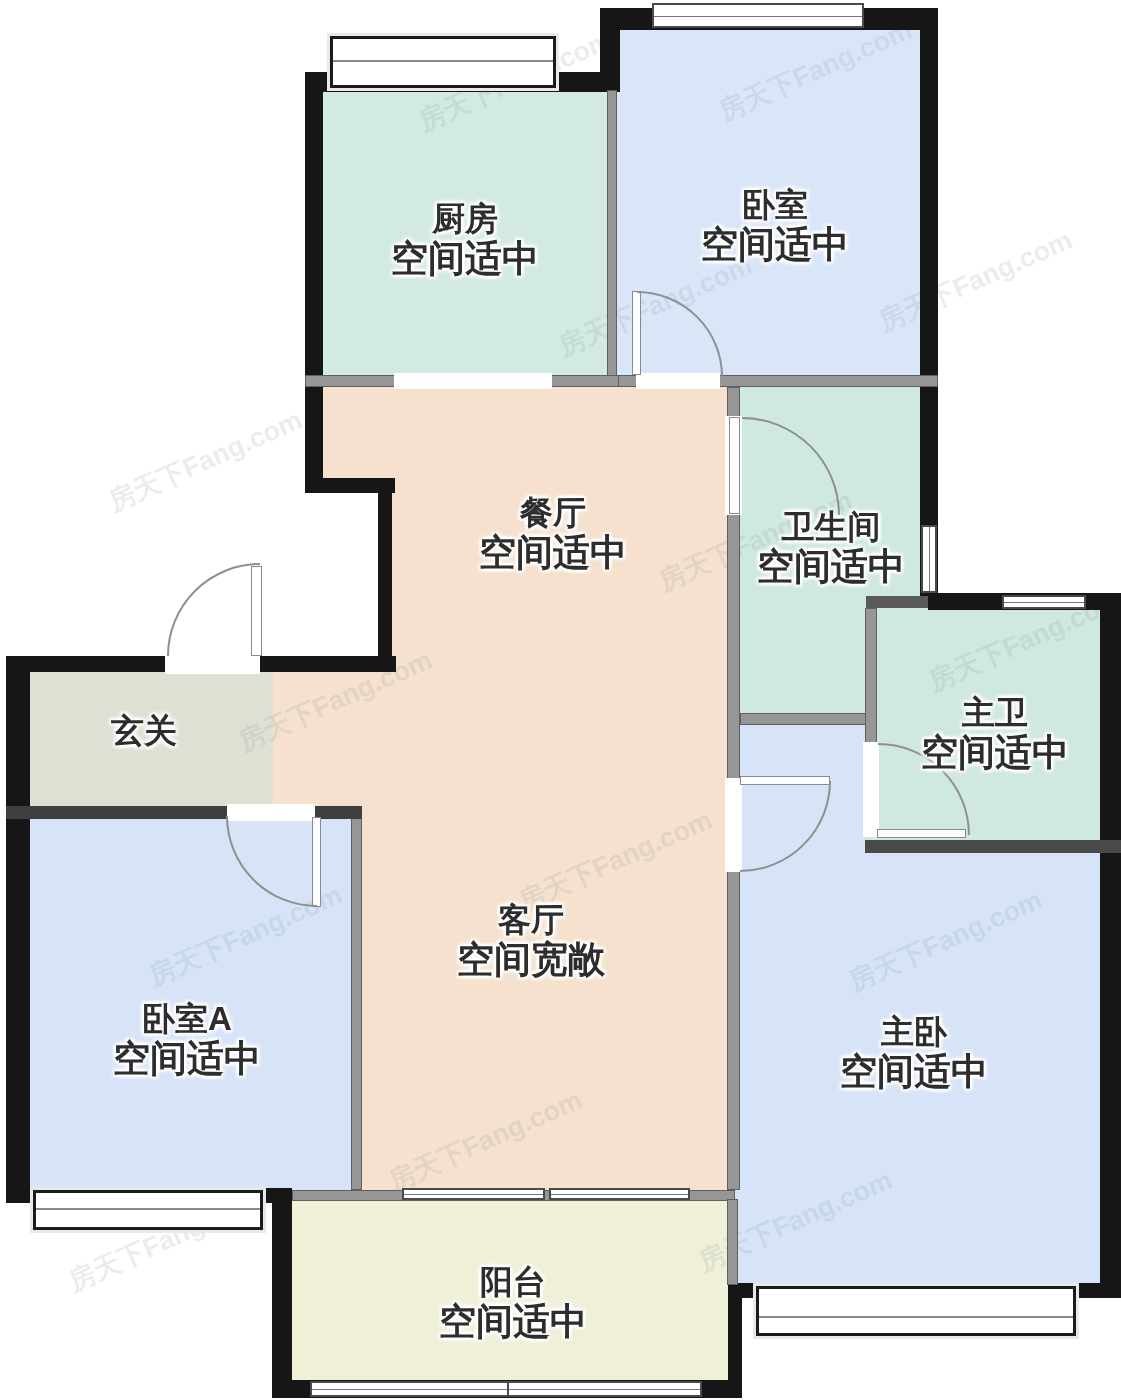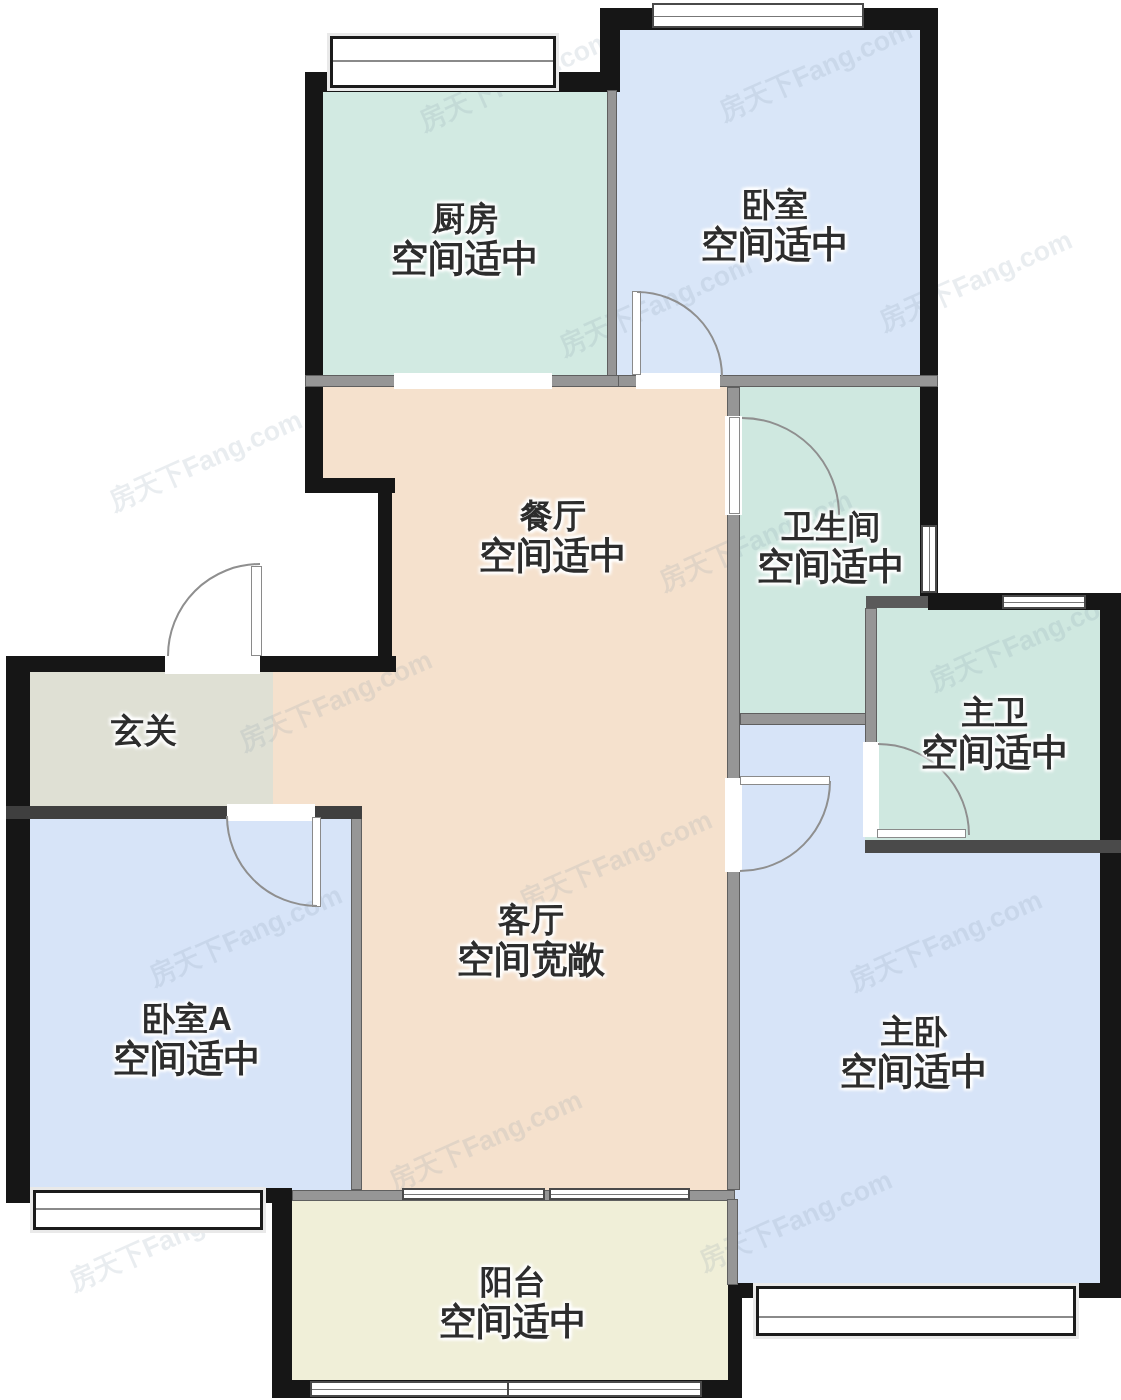--- a/index.html
+++ b/index.html
@@ -151,21 +151,21 @@
   </svg>
 
   <div class="room-label" style="left:465px;top:240px;">
     <span class="rname">厨房</span>
     <span class="rcond">空间适中</span>
   </div>
   <div class="room-label" style="left:775px;top:206px;margin-top:20px;">
     <span class="rname">卧室</span>
     <span class="rcond">空间适中</span>
   </div>
-  <div class="room-label" style="left:553px;top:537px;">
+  <div class="room-label" style="left:553px;top:537px;font-family:Liberation Mono, monospace;">
     <span class="rname">餐厅</span>
     <span class="rcond">空间适中</span>
   </div>
   <div class="room-label" style="left:831px;top:548px;">
     <span class="rname">卫生间</span>
     <span class="rcond">空间适中</span>
   </div>
   <div class="room-label" style="left:995px;top:734px;">
     <span class="rname">主卫</span>
     <span class="rcond">空间适中</span>

